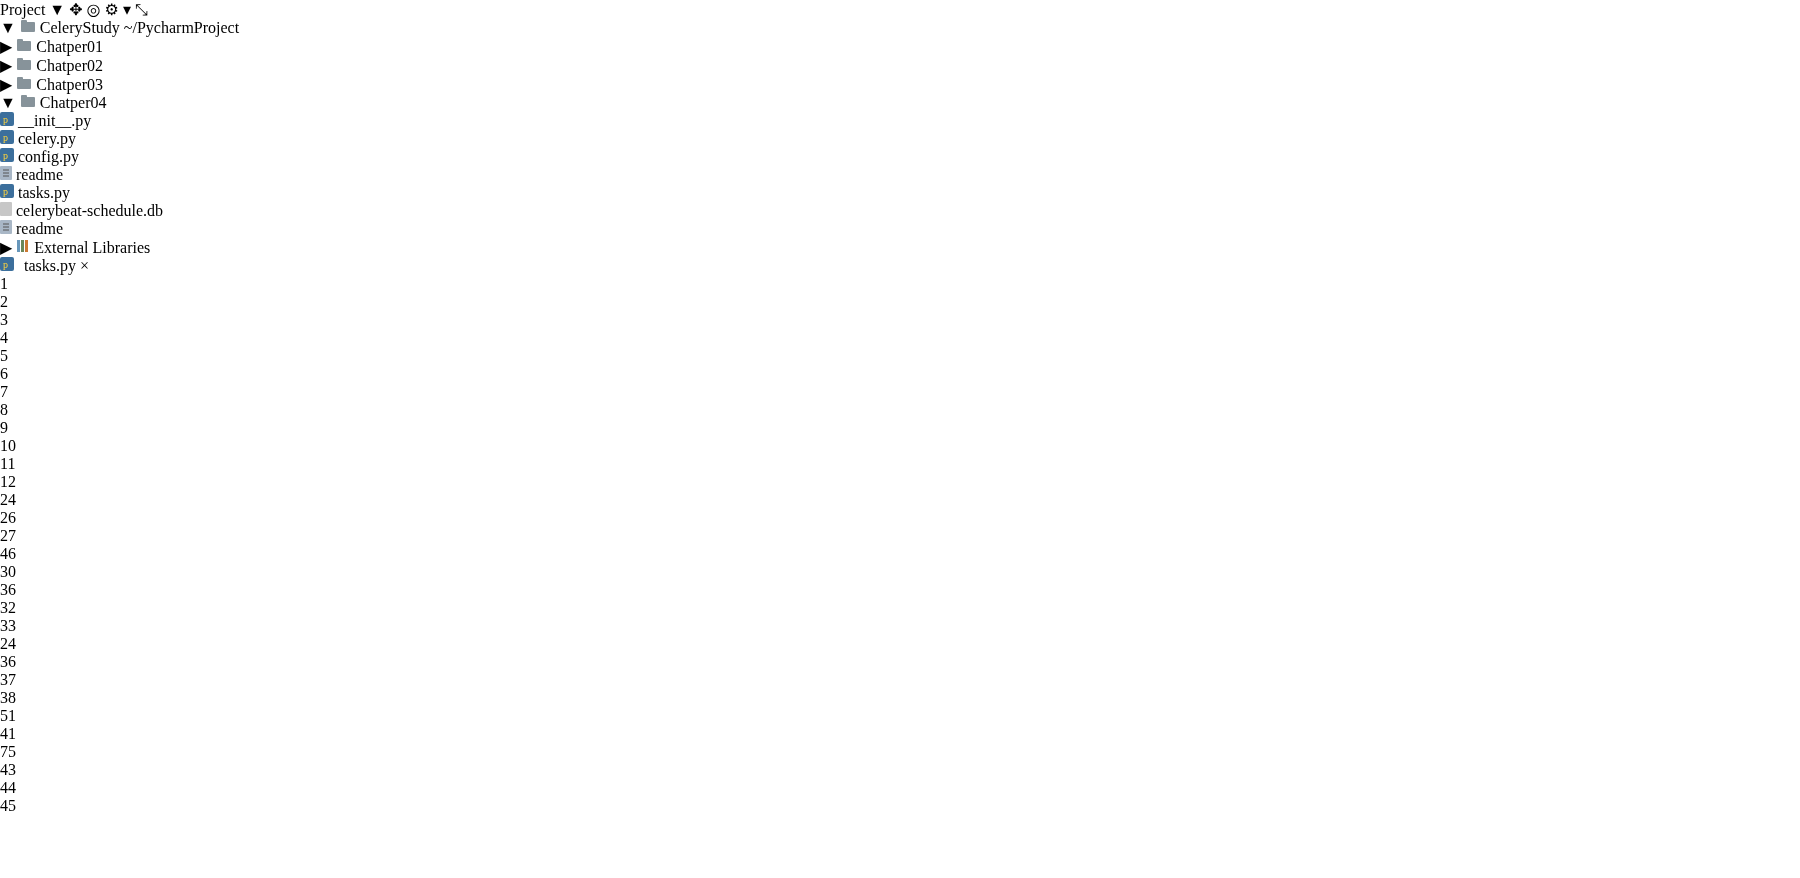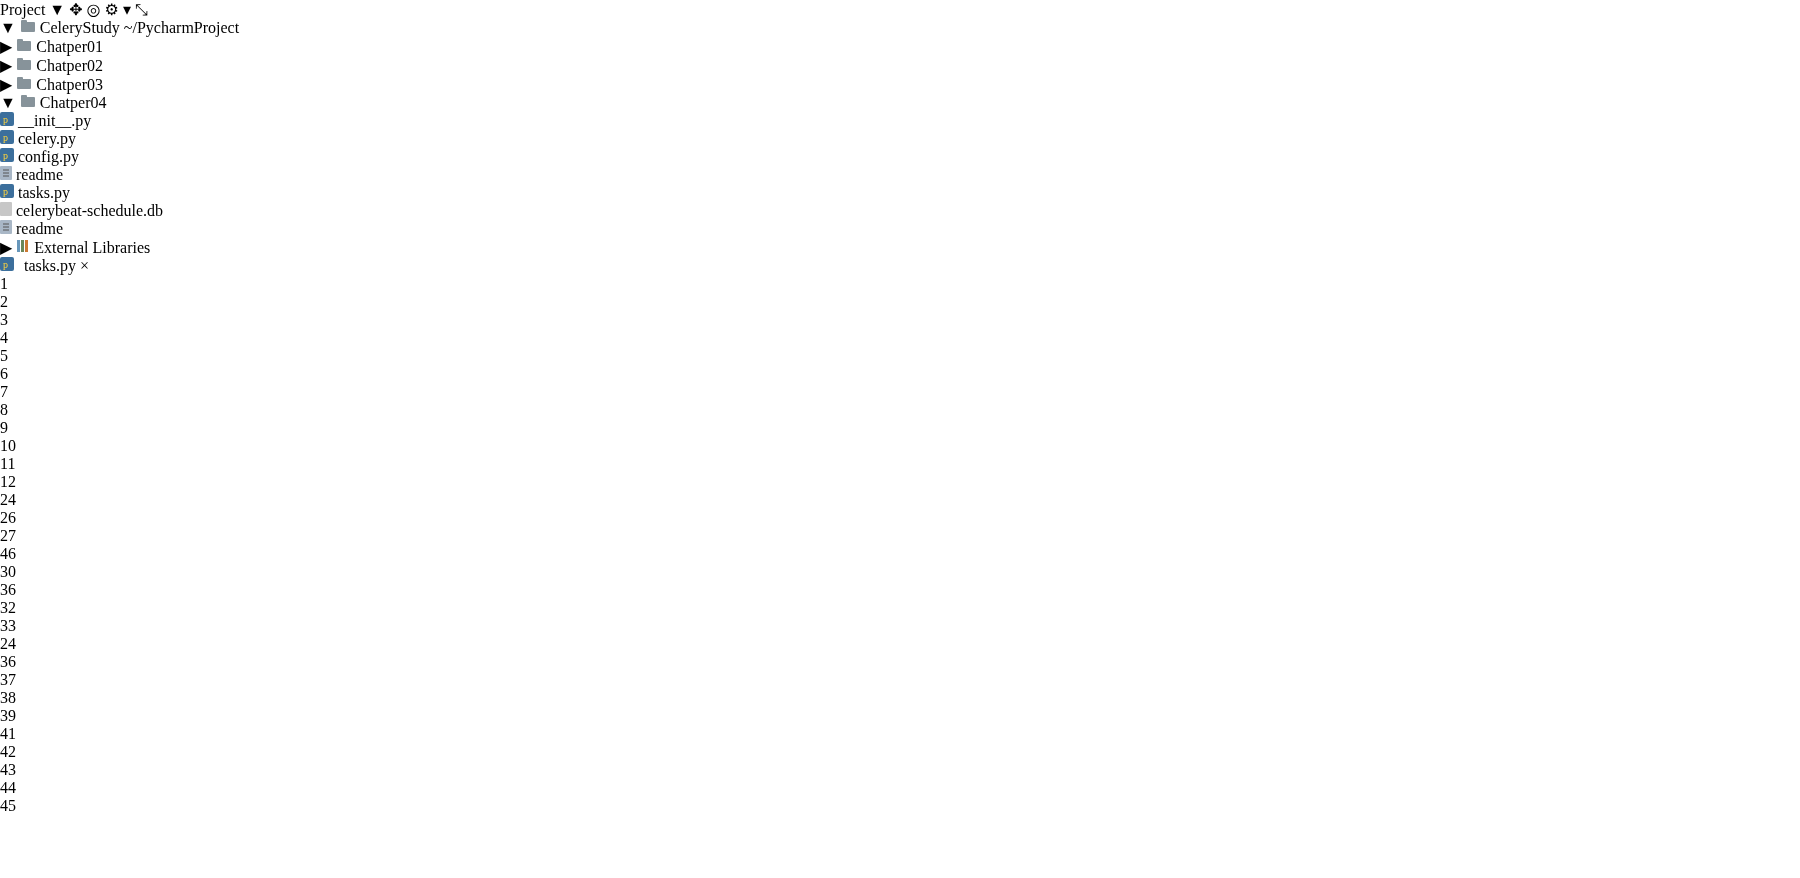--- a/index.html
+++ b/index.html
@@ -224,23 +224,23 @@
           <div class="ln">27</div>
           <div class="ln">46</div>
           <div class="ln">30</div>
           <div class="ln">36</div>
           <div class="ln">32</div>
           <div class="ln">33</div>
           <div class="ln">24</div>
           <div class="ln">36</div>
           <div class="ln">37</div>
           <div class="ln">38</div>
-          <div class="ln">39</div>
+          <div class="ln">51</div>
           <div class="ln">41</div>
-          <div class="ln">42</div>
+          <div class="ln">75</div>
           <div class="ln">43</div>
           <div class="ln">44</div>
           <div class="ln">45</div>
         </div>
       <div class="fold-col"></div>
 
       <div class="strip"></div>
     </div>
   </div>
 </div>

